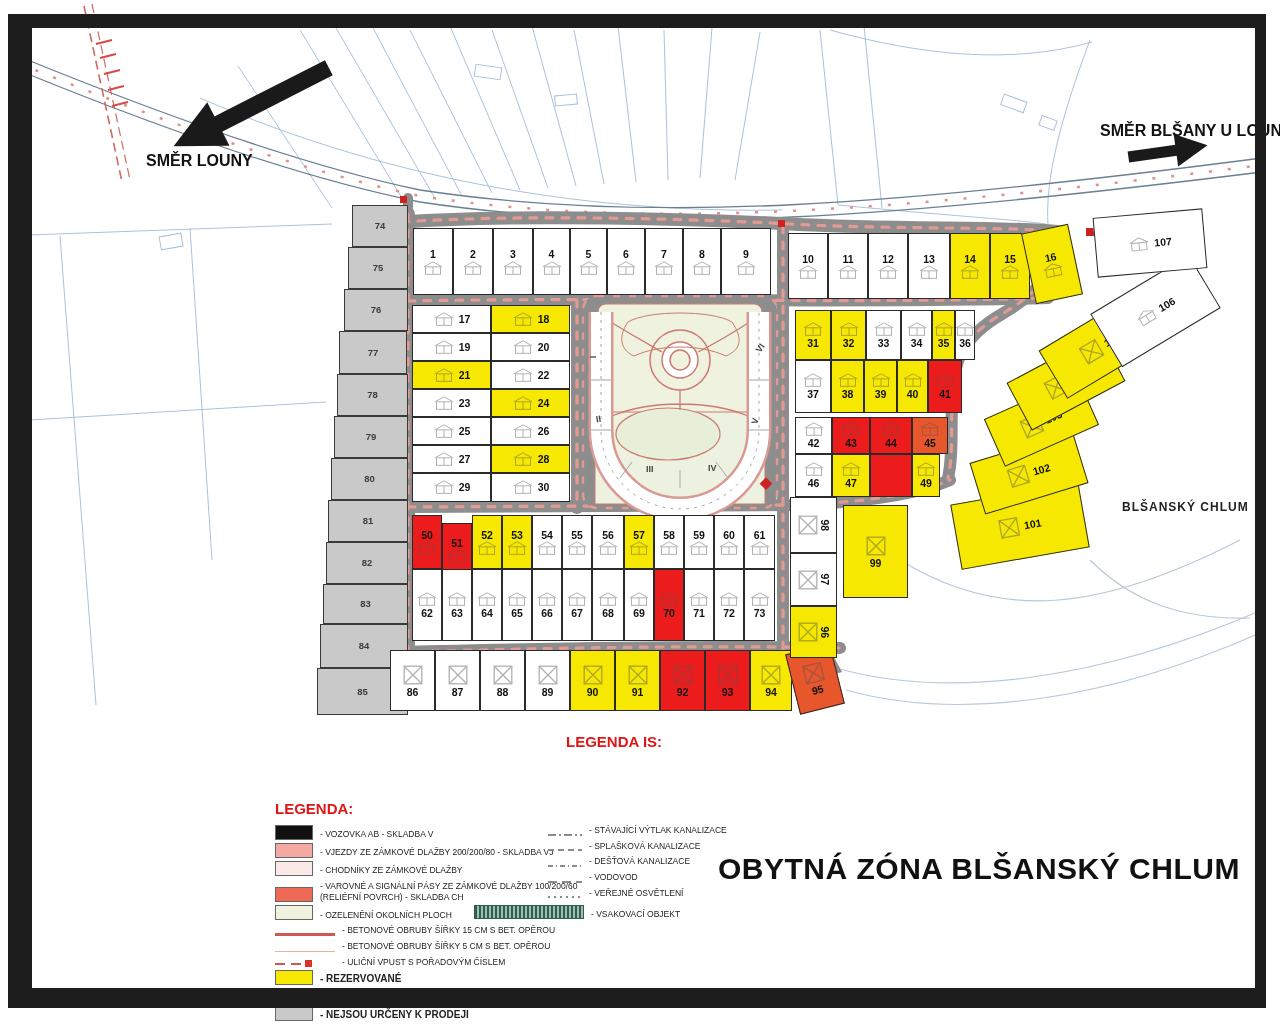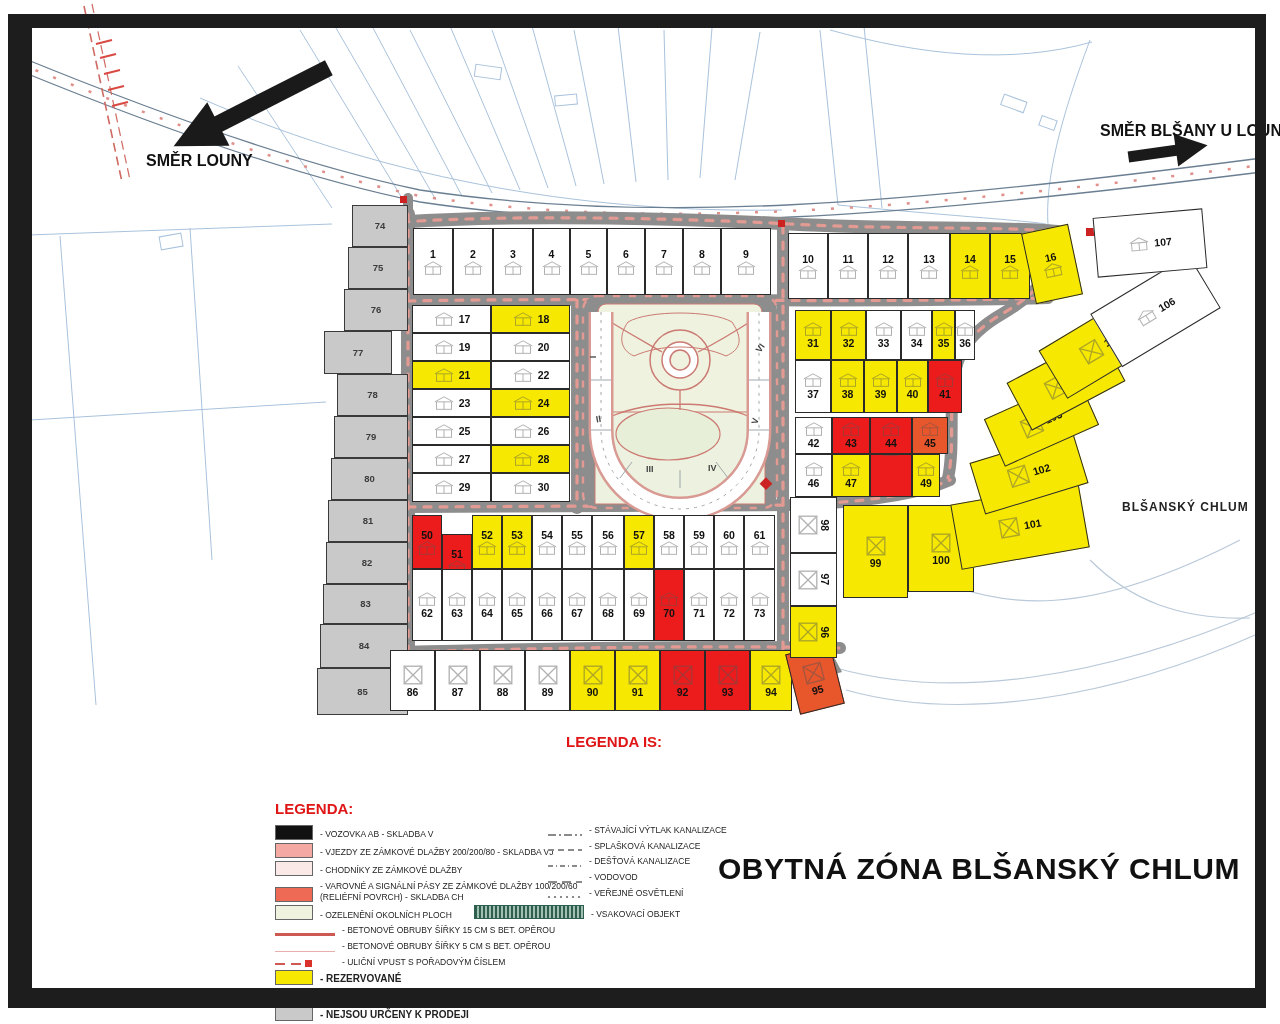--- a/index.html
+++ b/index.html
@@ -551,21 +551,21 @@
         <span class="num">49</span>
       </div>
       <div class="parcel s-s np-t" style="left: 412px; top: 515px; width: 30px; height: 54px;">
         <svg class="glyph" width="22" height="15" viewBox="0 0 24 18" fill="none" stroke="#555" stroke-width="1.2">
           <rect x="3" y="7" width="18" height="9"></rect>
           <path d="M1,7 L12,1 L23,7"></path>
           <path d="M12,7 L12,16"></path>
         </svg>
         <span class="num">50</span>
       </div>
-      <div class="parcel s-s np-t" style="left: 442px; top: 534px; width: 30px; height: 54px;">
+      <div class="parcel s-s np-t" style="left: 442px; top: 523px; width: 30px; height: 54px;">
         <svg class="glyph" width="22" height="15" viewBox="0 0 24 18" fill="none" stroke="#555" stroke-width="1.2">
           <rect x="3" y="7" width="18" height="9"></rect>
           <path d="M1,7 L12,1 L23,7"></path>
           <path d="M12,7 L12,16"></path>
         </svg>
         <span class="num">51</span>
       </div>
       <div class="parcel s-r np-t" style="left: 472px; top: 515px; width: 30px; height: 54px;">
         <svg class="glyph" width="22" height="15" viewBox="0 0 24 18" fill="none" stroke="#555" stroke-width="1.2">
           <rect x="3" y="7" width="18" height="9"></rect>
@@ -744,21 +744,21 @@
       </div>
       <div class="parcel s-n np-c" style="left: 352px; top: 205px; width: 56px; height: 42px;">
         <span class="num">74</span>
       </div>
       <div class="parcel s-n np-c" style="left: 348px; top: 247px; width: 60px; height: 42px;">
         <span class="num">75</span>
       </div>
       <div class="parcel s-n np-c" style="left: 344px; top: 289px; width: 64px; height: 42px;">
         <span class="num">76</span>
       </div>
-      <div class="parcel s-n np-c" style="left: 324px; top: 331px; width: 68px; height: 43px;">
+      <div class="parcel s-n np-c" style="left: 339px; top: 331px; width: 68px; height: 43px;">
         <span class="num">77</span>
       </div>
       <div class="parcel s-n np-c" style="left: 337px; top: 374px; width: 71px; height: 42px;">
         <span class="num">78</span>
       </div>
       <div class="parcel s-n np-c" style="left: 334px; top: 416px; width: 74px; height: 42px;">
         <span class="num">79</span>
       </div>
       <div class="parcel s-n np-c" style="left: 331px; top: 458px; width: 77px; height: 42px;">
         <span class="num">80</span>
@@ -868,27 +868,20 @@
           <path d="M2,2 L18,18 M18,2 L2,18"></path>
         </svg>
         <span class="num">98</span>
       </div>
       <div class="parcel s-r np-b" style="left: 843px; top: 505px; width: 65px; height: 93px;">
         <svg class="glyph" width="22" height="22" viewBox="0 0 20 20" fill="none" stroke="#555" stroke-width="1.2">
           <rect x="2" y="2" width="16" height="16"></rect>
           <path d="M2,2 L18,18 M18,2 L2,18"></path>
         </svg>
         <span class="num">99</span>
-      </div>
-      <div class="parcel s-r np-b" style="left: 908px; top: 505px; width: 66px; height: 87px;">
-        <svg class="glyph" width="22" height="22" viewBox="0 0 20 20" fill="none" stroke="#555" stroke-width="1.2">
-          <rect x="2" y="2" width="16" height="16"></rect>
-          <path d="M2,2 L18,18 M18,2 L2,18"></path>
-        </svg>
-        <span class="num">100</span>
       </div>
       <div class="parcel s-r np-sd" style="left: 955px; top: 493px; width: 130px; height: 66px; transform: rotate(-10deg);">
         <svg class="glyph" width="22" height="22" viewBox="0 0 20 20" fill="none" stroke="#555" stroke-width="1.2">
           <rect x="2" y="2" width="16" height="16"></rect>
           <path d="M2,2 L18,18 M18,2 L2,18"></path>
         </svg>
         <span class="num">101</span>
       </div>
       <div class="parcel s-r np-sd" style="left: 975px; top: 446px; width: 108px; height: 54px; transform: rotate(-17deg);">
         <svg class="glyph" width="22" height="22" viewBox="0 0 20 20" fill="none" stroke="#555" stroke-width="1.2">

